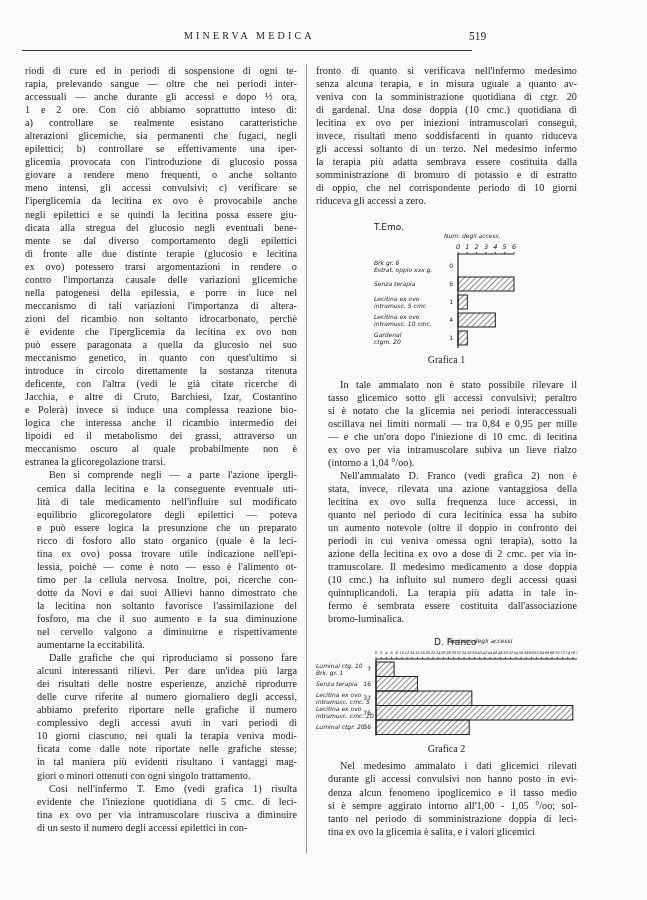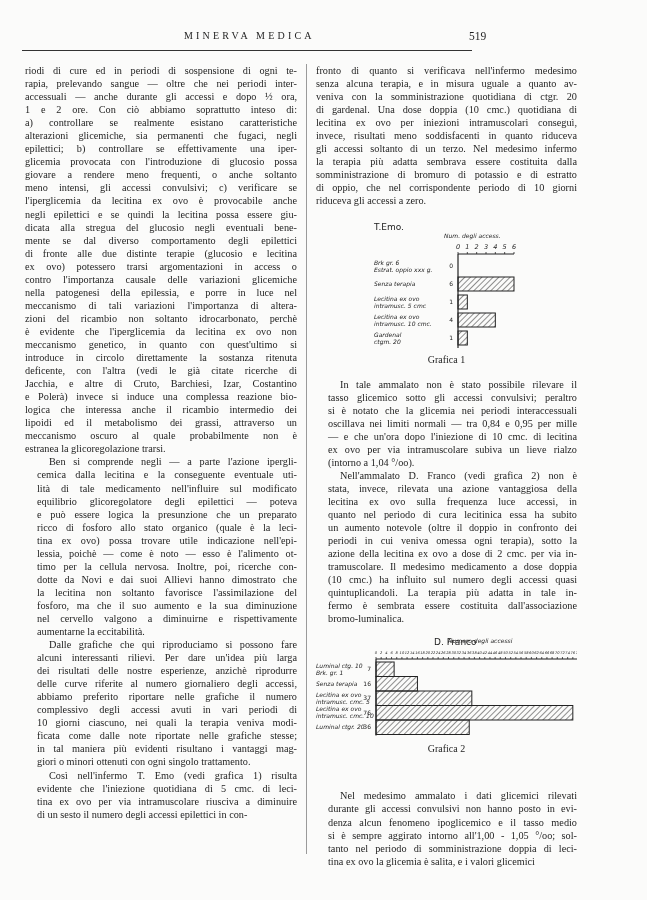--- a/index.html
+++ b/index.html
@@ -54,26 +54,27 @@
       <span class="line">alterazioni glicemiche, sia permanenti che fugaci, negli</span>
       <span class="line">epilettici; b) controllare se effettivamente una iper-</span>
       <span class="line">glicemia provocata con l'introduzione di glucosio possa</span>
       <span class="line">giovare a rendere meno frequenti, o anche soltanto</span>
       <span class="line">meno intensi, gli accessi convulsivi; c) verificare se</span>
       <span class="line">l'iperglicemia da lecitina ex ovo è provocabile anche</span>
       <span class="line">negli epilettici e se quindi la lecitina possa essere giu-</span>
       <span class="line">dicata alla stregua del glucosio negli eventuali bene-</span>
       <span class="line">mente se dal diverso comportamento degli epilettici</span>
       <span class="line">di fronte alle due distinte terapie (glucosio e lecitina</span>
-      <span class="line">ex ovo) potessero trarsi argomentazioni in access o</span>
+      <span class="line">ex ovo) potessero trarsi argomentazioni in rendere o</span>
       <span class="line">contro l'importanza causale delle variazioni glicemiche</span>
       <span class="line">nella patogenesi della epilessia, e porre in luce nel</span>
       <span class="line">meccanismo di tali variazioni l'importanza di altera-</span>
       <span class="line">zioni del ricambio non soltanto idrocarbonato, perchè</span>
       <span class="line">è evidente che l'iperglicemia da lecitina ex ovo non</span>
+      <span class="line">può essere paragonata a quella da glucosio nel suo</span>
       <span class="line">meccanismo genetico, in quanto con quest'ultimo si</span>
       <span class="line">introduce in circolo direttamente la sostanza ritenuta</span>
       <span class="line">deficente, con l'altra (vedi le già citate ricerche di</span>
       <span class="line">Jacchia, e altre di Cruto, Barchiesi, Izar, Costantino</span>
       <span class="line">e Polerà) invece si induce una complessa reazione bio-</span>
       <span class="line">logica che interessa anche il ricambio intermedio dei</span>
       <span class="line">lipoidi ed il metabolismo dei grassi, attraverso un</span>
       <span class="line">meccanismo oscuro al quale probabilmente non è</span>
       <span class="line last">estranea la glicoregolazione trarsi.</span>
     </div>
@@ -310,21 +311,21 @@
         <text x="55" y="79.75" class="chart-label" text-anchor="end" style="font-style:normal">76</text>
         <text x="0" y="76.25" class="chart-label">Lecitina ex ovo</text>
         <text x="0" y="83.25" class="chart-label">intramusc. cmc. 10</text>
         <rect x="60" y="85" width="93.23076923076924" height="14.5" fill="url(#h2)" stroke="#222" stroke-width="1"></rect>
         <text x="55" y="94.25" class="chart-label" text-anchor="end" style="font-style:normal">36</text>
         <text x="0" y="94.25" class="chart-label">Luminal ctgr. 20</text>
       </svg>
     <div class="fig-caption" style="margin-top:-2px;">Grafica 2</div>
   </div>
 
-  <div id="rt-bottom" style="margin-top:32px;">
+  <div id="rt-bottom" style="margin-top:2px;">
       <div class="para ind">
         <span class="line" style="padding-left: 12px;">Nel medesimo ammalato i dati glicemici rilevati</span>
         <span class="line">durante gli accessi convulsivi non hanno posto in evi-</span>
         <span class="line">denza alcun fenomeno ipoglicemico e il tasso medio</span>
         <span class="line">si è sempre aggirato intorno all'1,00 - 1,05 °/oo; sol-</span>
         <span class="line">tanto nel periodo di somministrazione doppia di leci-</span>
         <span class="line last">tina ex ovo la glicemia è salita, e i valori glicemici</span>
       </div>
     </div>
 </div>

